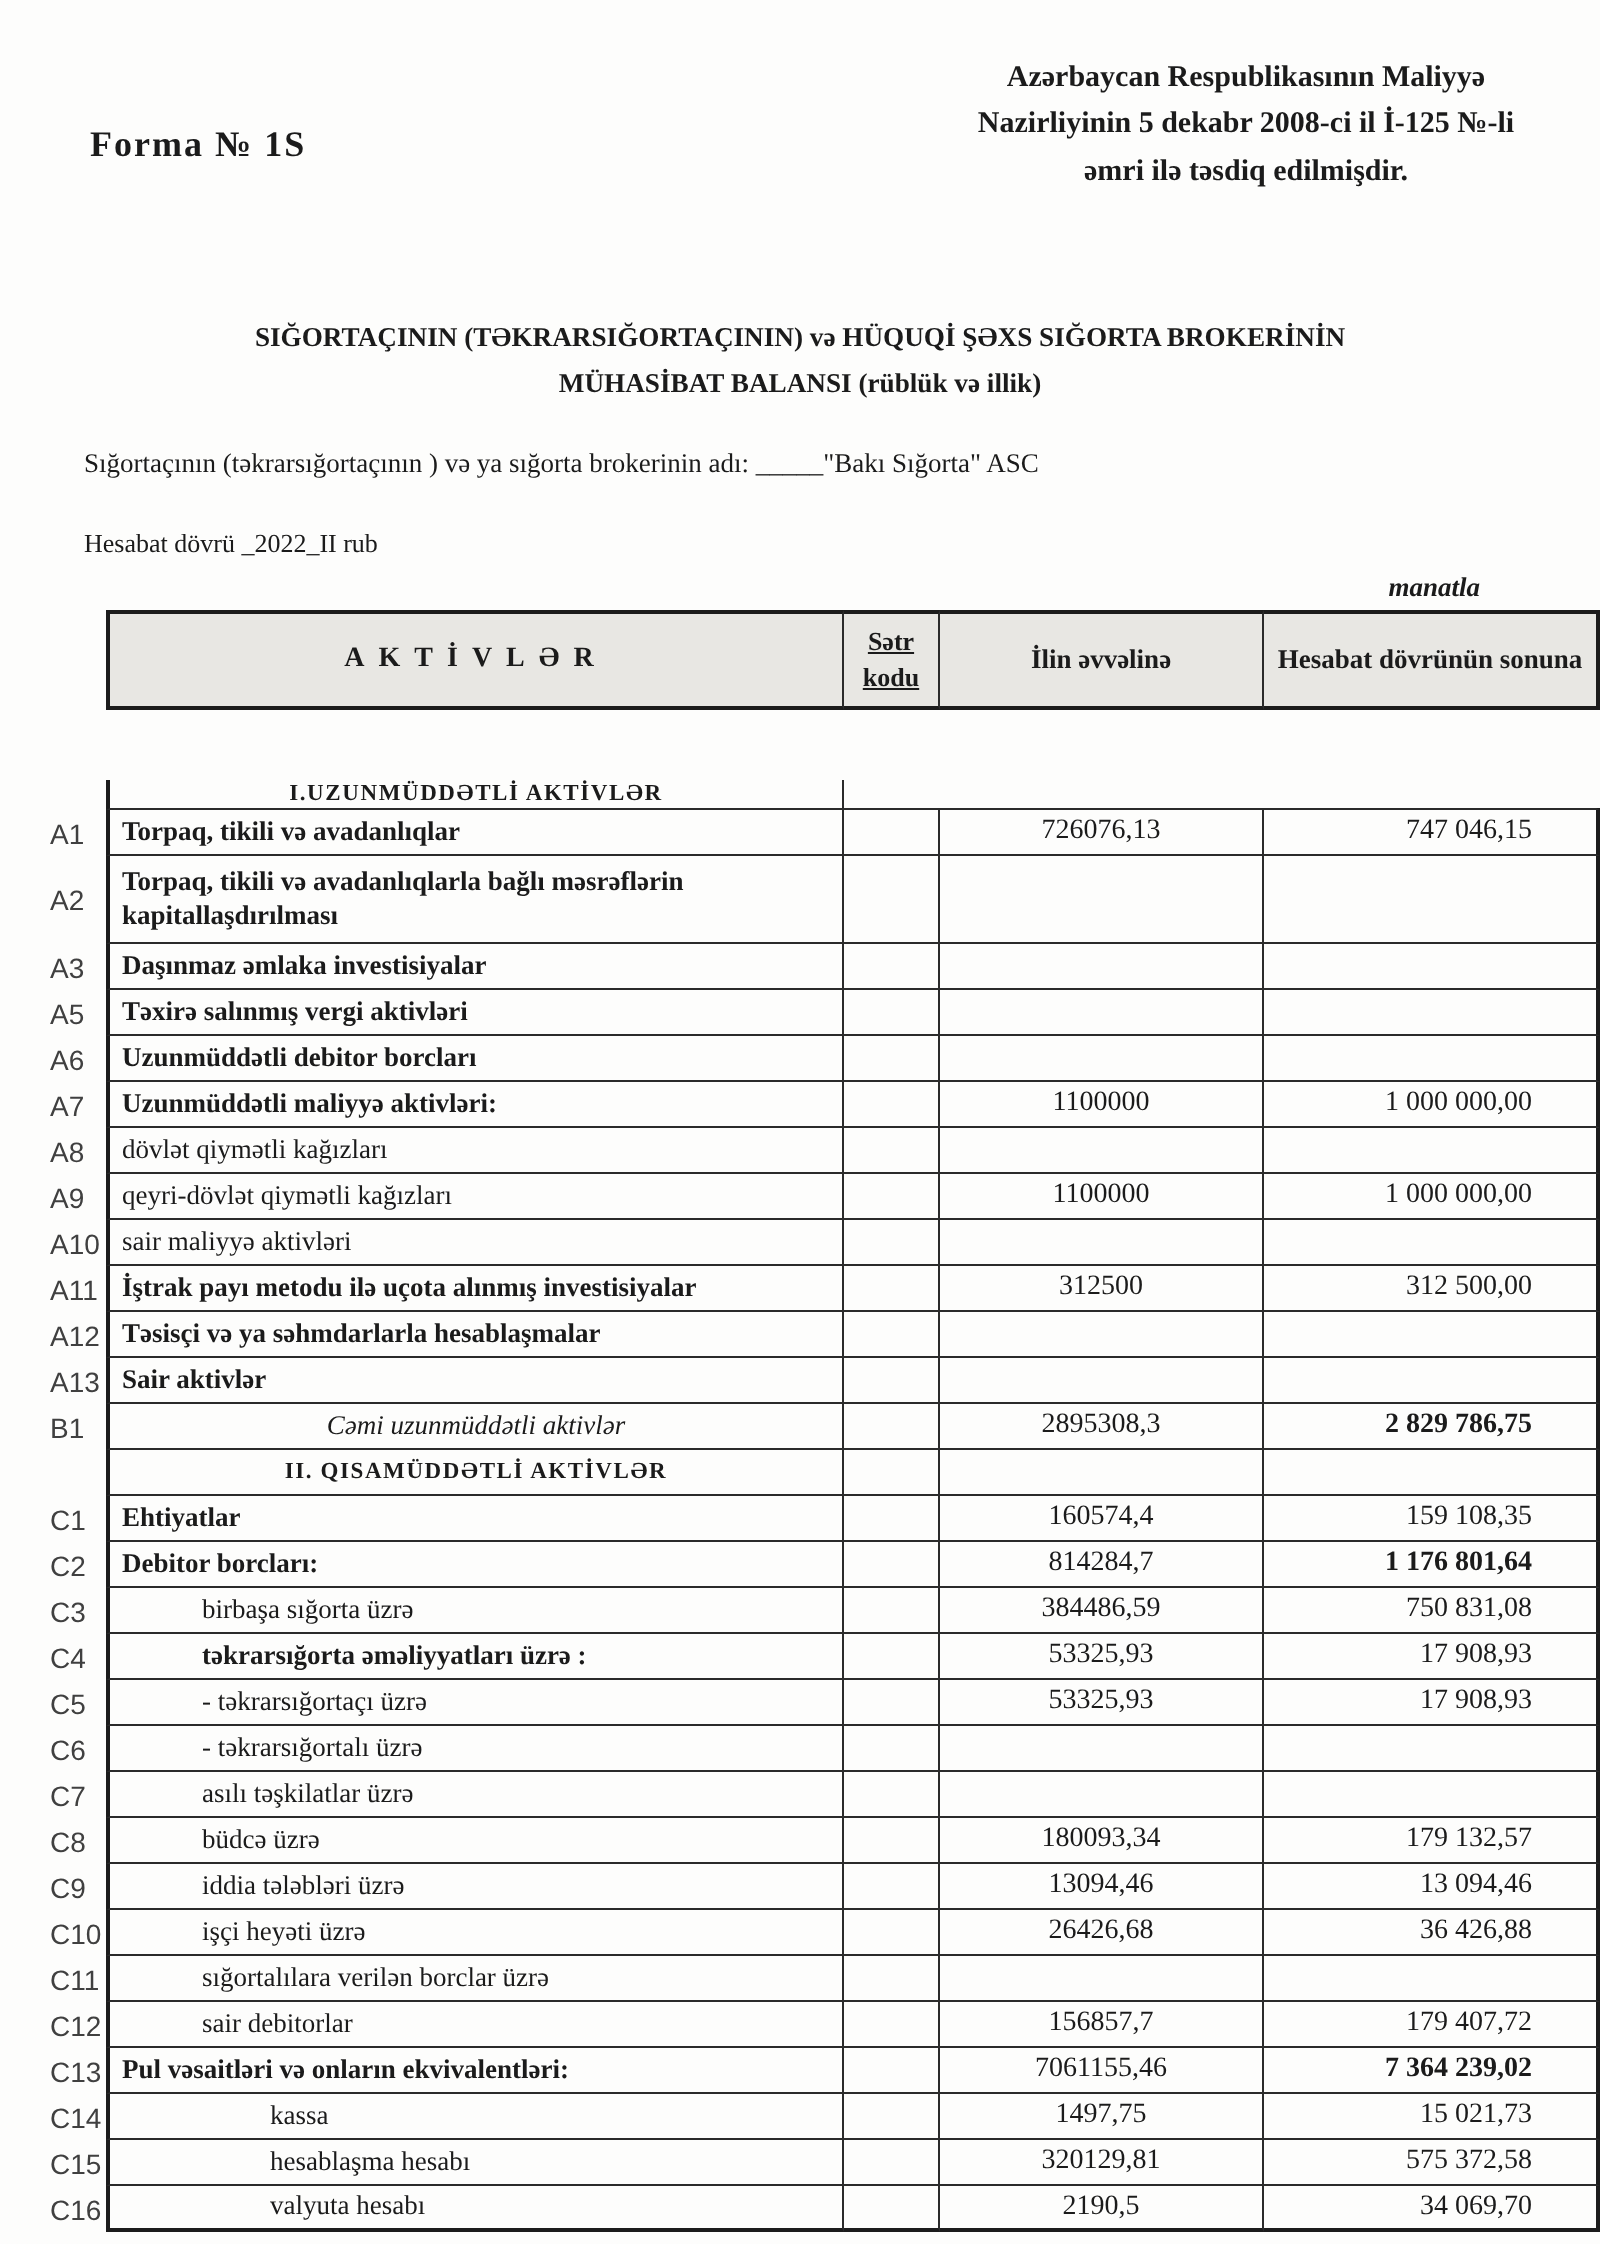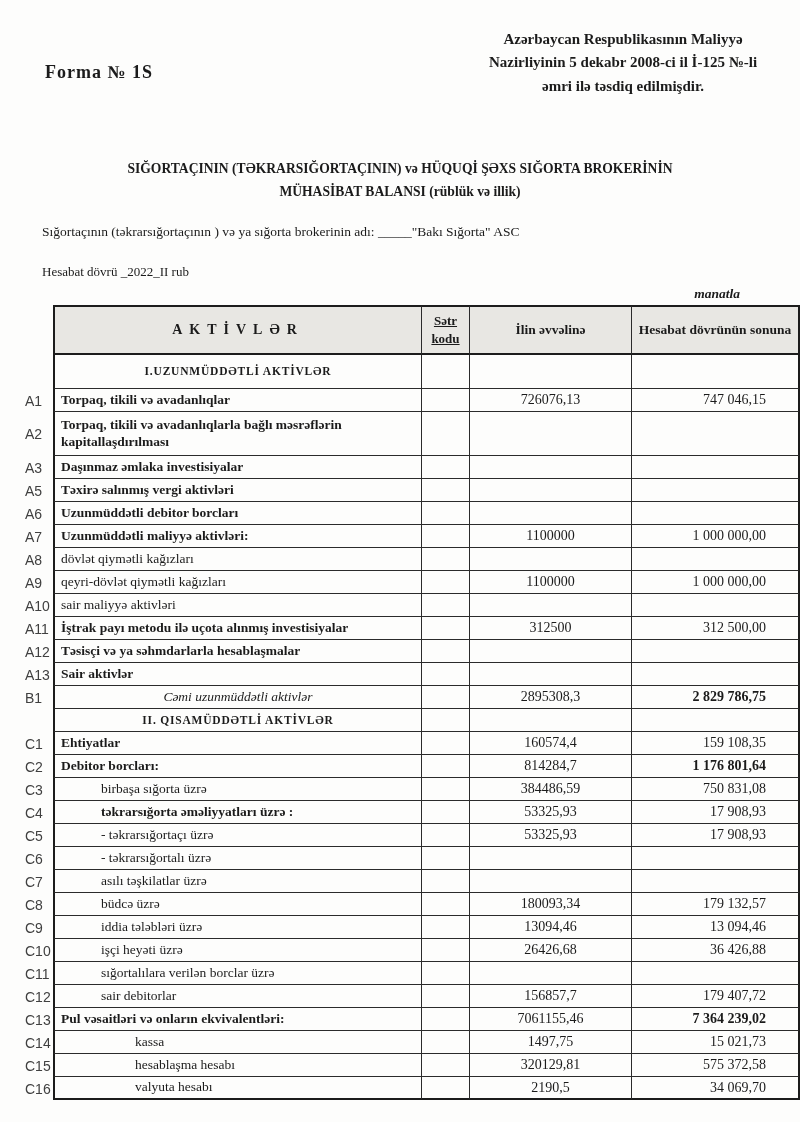--- a/index.html
+++ b/index.html
@@ -28,21 +28,21 @@
   .period-line  { position: absolute; left: 42px; top: 264px; font-size: 13px; }
   .manatla {
     position: absolute; right: 60px; top: 286px;
     font-style: italic; font-weight: bold; font-size: 13.5px;
   }
 
   
   .tbl { position: absolute; left: 5px; top: 305px; width: 778px; margin-left: 17px; }
   .trow { display: flex; height: 23px; }
   .trow.tall { height: 44px; }
-  .trow.sec-first { height: 34px; }
+  .trow.sec-first { height: 50px; align-items: flex-end; }
   .trow.thead { height: 50px; }
 
   .c-code {
     width: 31px; flex: 0 0 31px;
     font-family: "Liberation Sans", sans-serif;
     font-size: 14px; color: #404040;
     display: flex; align-items: center; justify-content: flex-start;
     padding-left: 3px;
   }
   .c-label, .c-kodu, .c-v1, .c-v2 {

